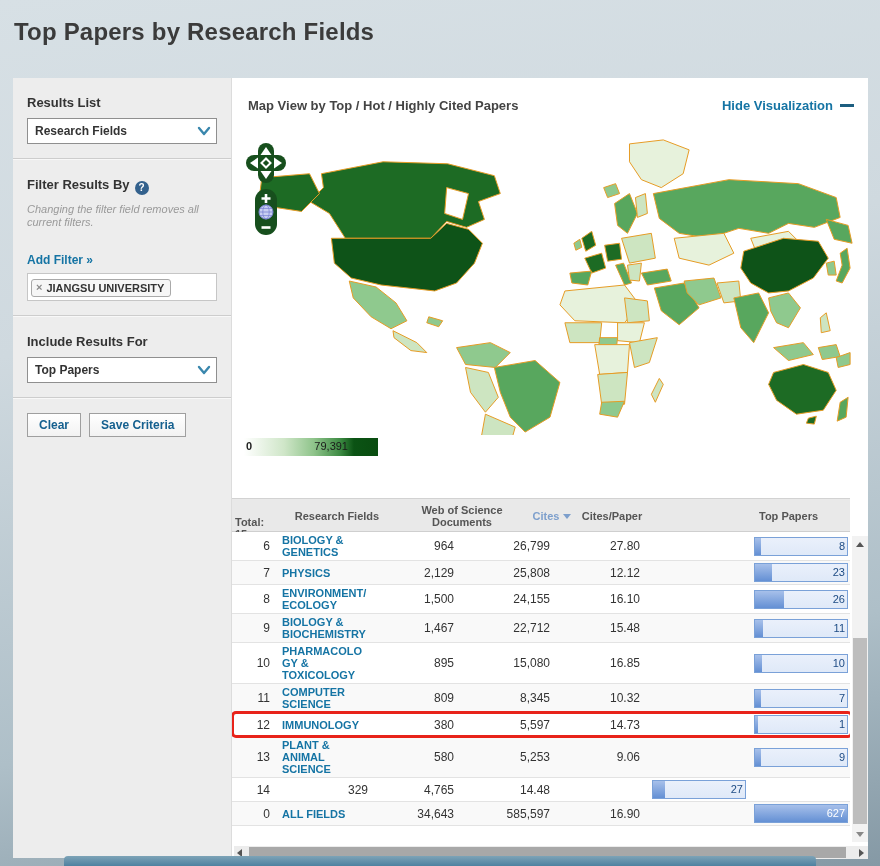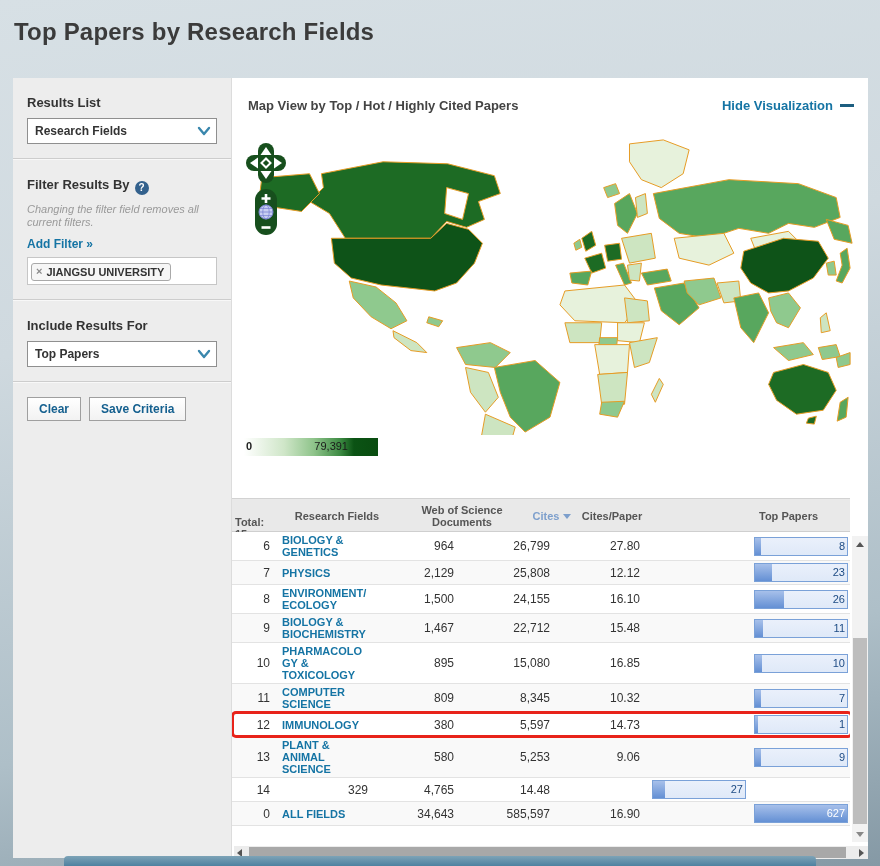--- a/index.html
+++ b/index.html
@@ -13,21 +13,21 @@
 
   
   .sidebar{position:absolute;left:13px;top:78px;width:219px;height:780px;background:#ededed;border-right:1px solid #dcdcdc;box-sizing:border-box;}
   .sb-section{padding:17px 14px 14px 14px;}
   .sb-divider{height:0;border-top:1px solid #cdcdcd;border-bottom:1px solid #f8f8f8;margin:0;}
   .sb-label{font-size:13px;font-weight:bold;color:#333;margin-bottom:8px;}
   .select{height:24px;background:#fff;border:1px solid #8f8f8f;display:flex;align-items:center;justify-content:space-between;padding:0 4px 0 7px;cursor:pointer;}
   .select .val{font-size:12px;font-weight:bold;color:#333;}
   .select svg{display:block;}
   .q-icon{display:inline-block;width:14px;height:14px;border-radius:50%;background:#33618d;color:#fff;font-size:10px;font-weight:bold;text-align:center;line-height:14px;margin-left:5px;vertical-align:-2px;}
-  .sb-note{font-size:11px;font-style:italic;color:#9a9a9a;line-height:13px;margin:2px 0 8px 0;}
+  .sb-note{font-size:11px;font-style:italic;color:#9a9a9a;line-height:13px;margin:2px 0 24px 0;}
   .add-filter{font-size:12px;font-weight:bold;color:var(--link,#1574a4);margin-bottom:6px;cursor:pointer;}
   .filter-field{background:#fff;border:1px solid #c6c6c6;padding:3px;}
   .filter-tag{display:inline-flex;align-items:center;gap:4px;border:1px solid #a9a9a9;border-radius:3px;background:#f6f6f6;padding:2px 6px 2px 4px;}
   .filter-tag .x{color:#8a8a8a;font-size:11px;font-weight:bold;cursor:pointer;line-height:11px;}
   .filter-tag .t{font-size:11px;font-weight:bold;color:#333;}
   .sb-buttons{display:flex;gap:8px;padding:14px;}
   .btn{background:linear-gradient(#ffffff,#f2f2f2);border:1px solid #9f9f9f;border-radius:0;color:#15608f;font-size:12px;font-weight:bold;padding:4px 11px;cursor:pointer;font-family:inherit;}
 
   
   .main{position:absolute;left:232px;top:78px;width:636px;height:780px;background:#fff;}

